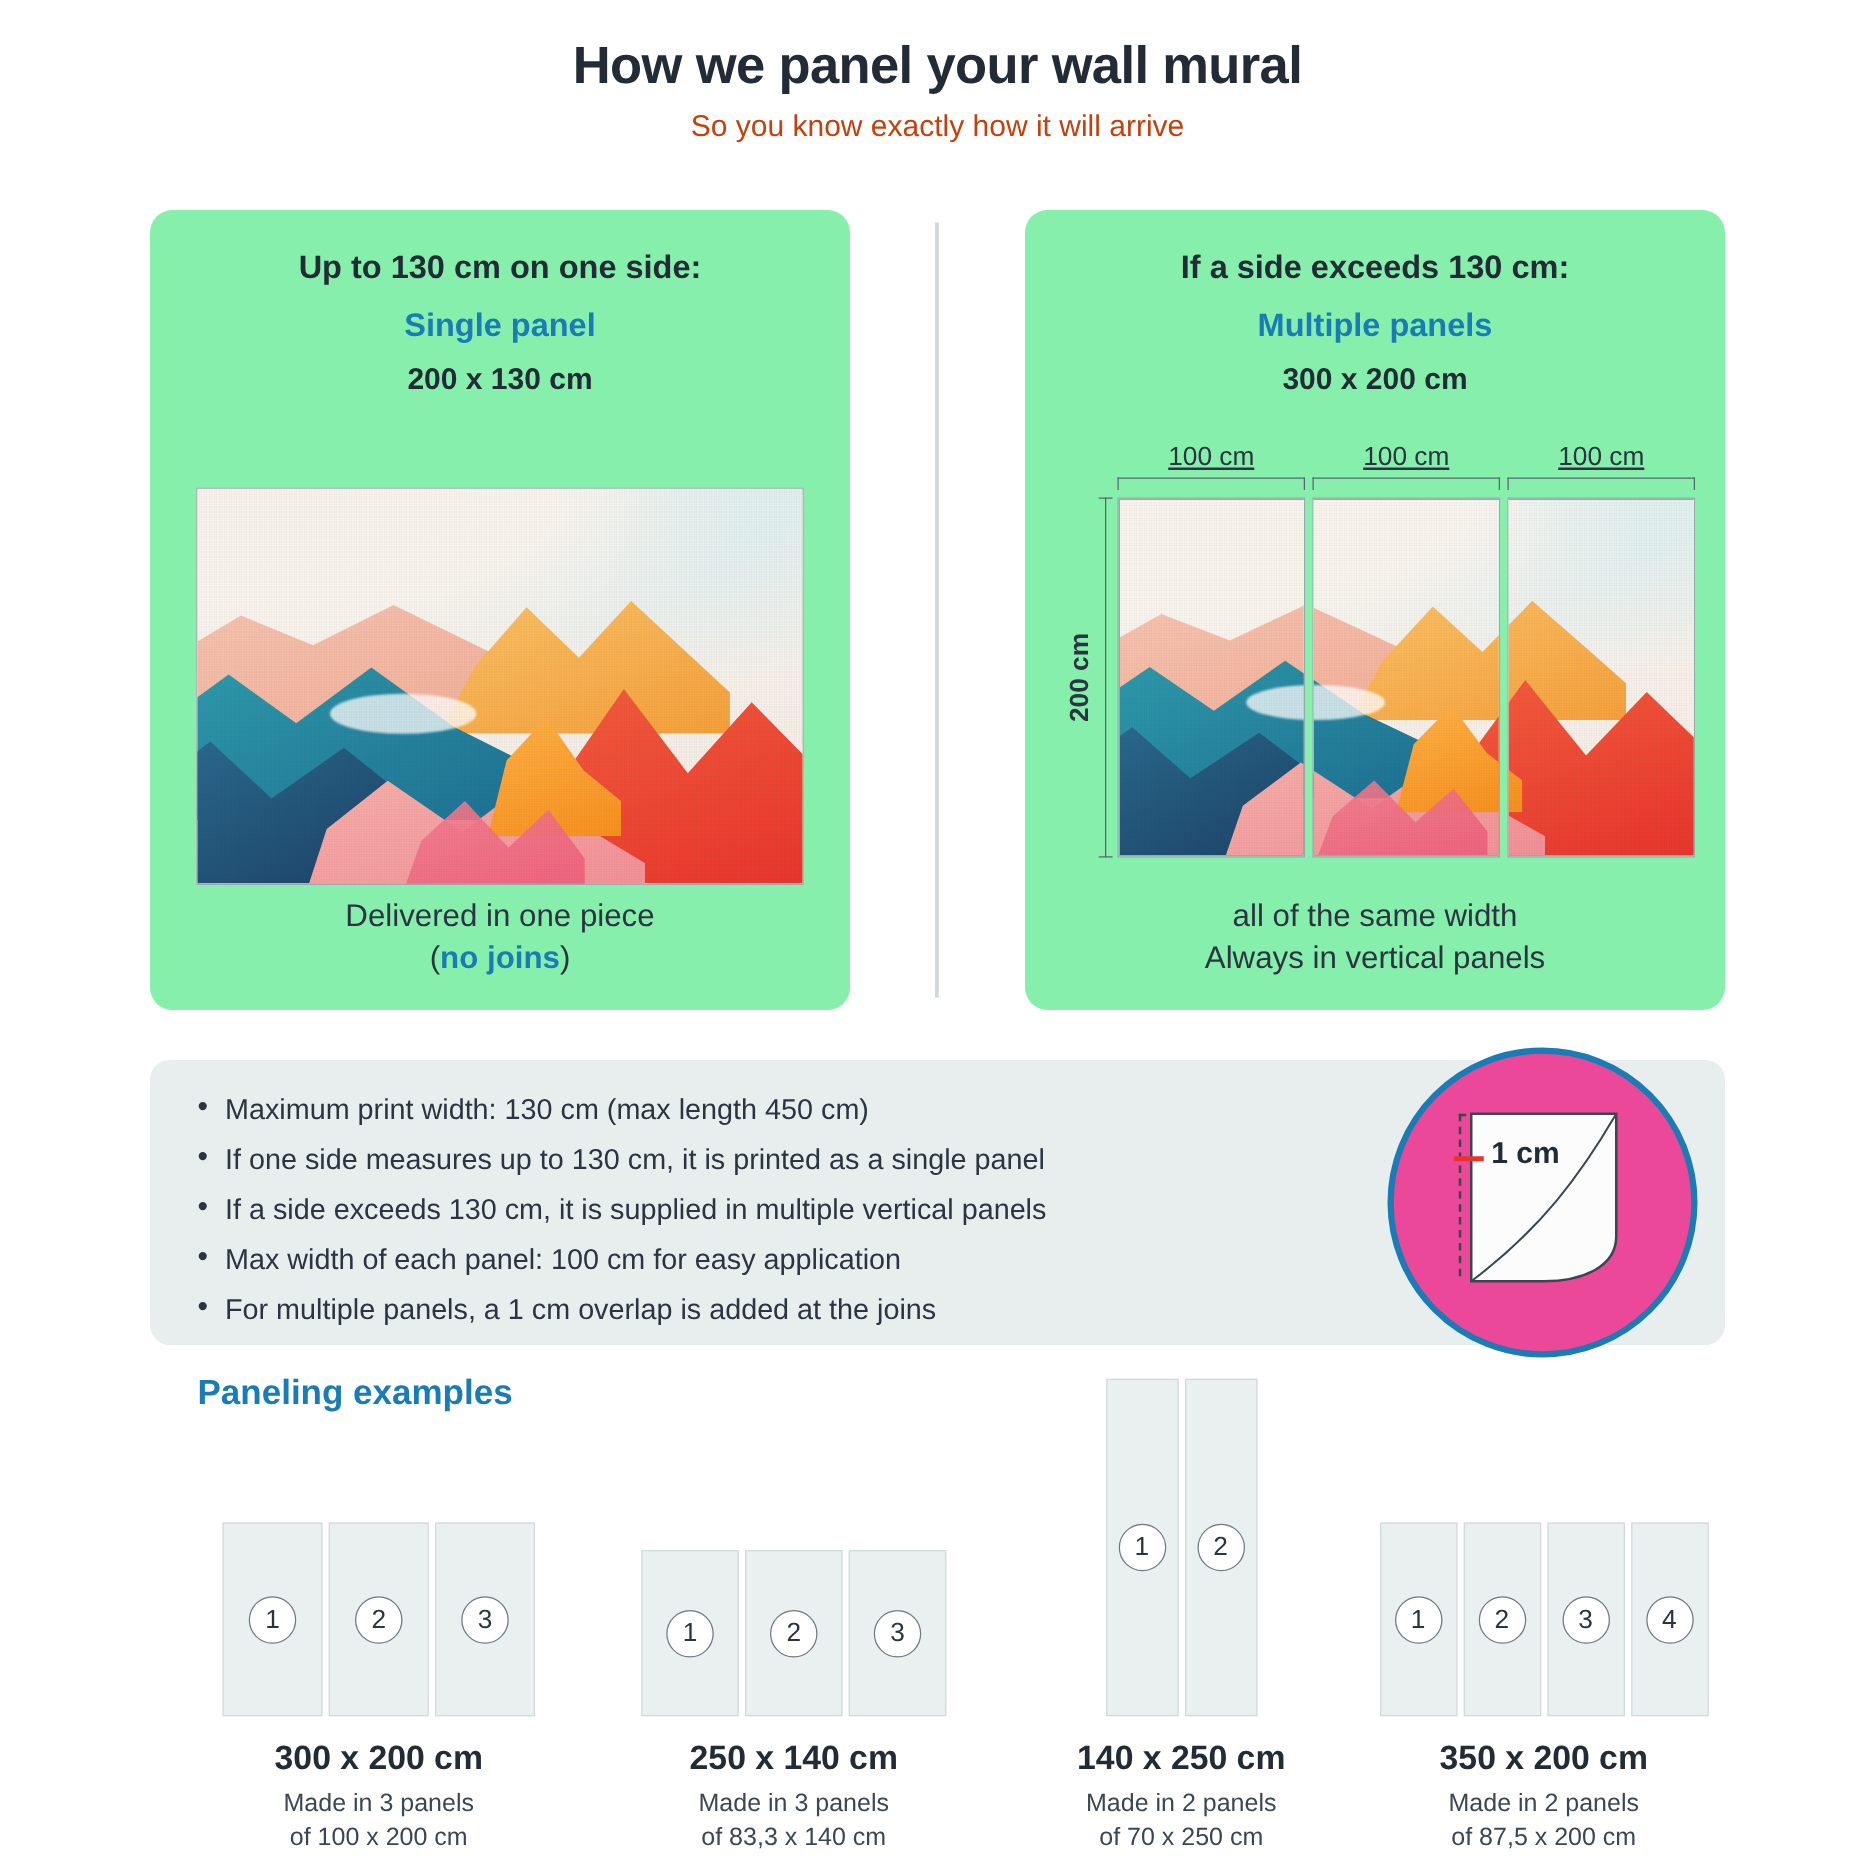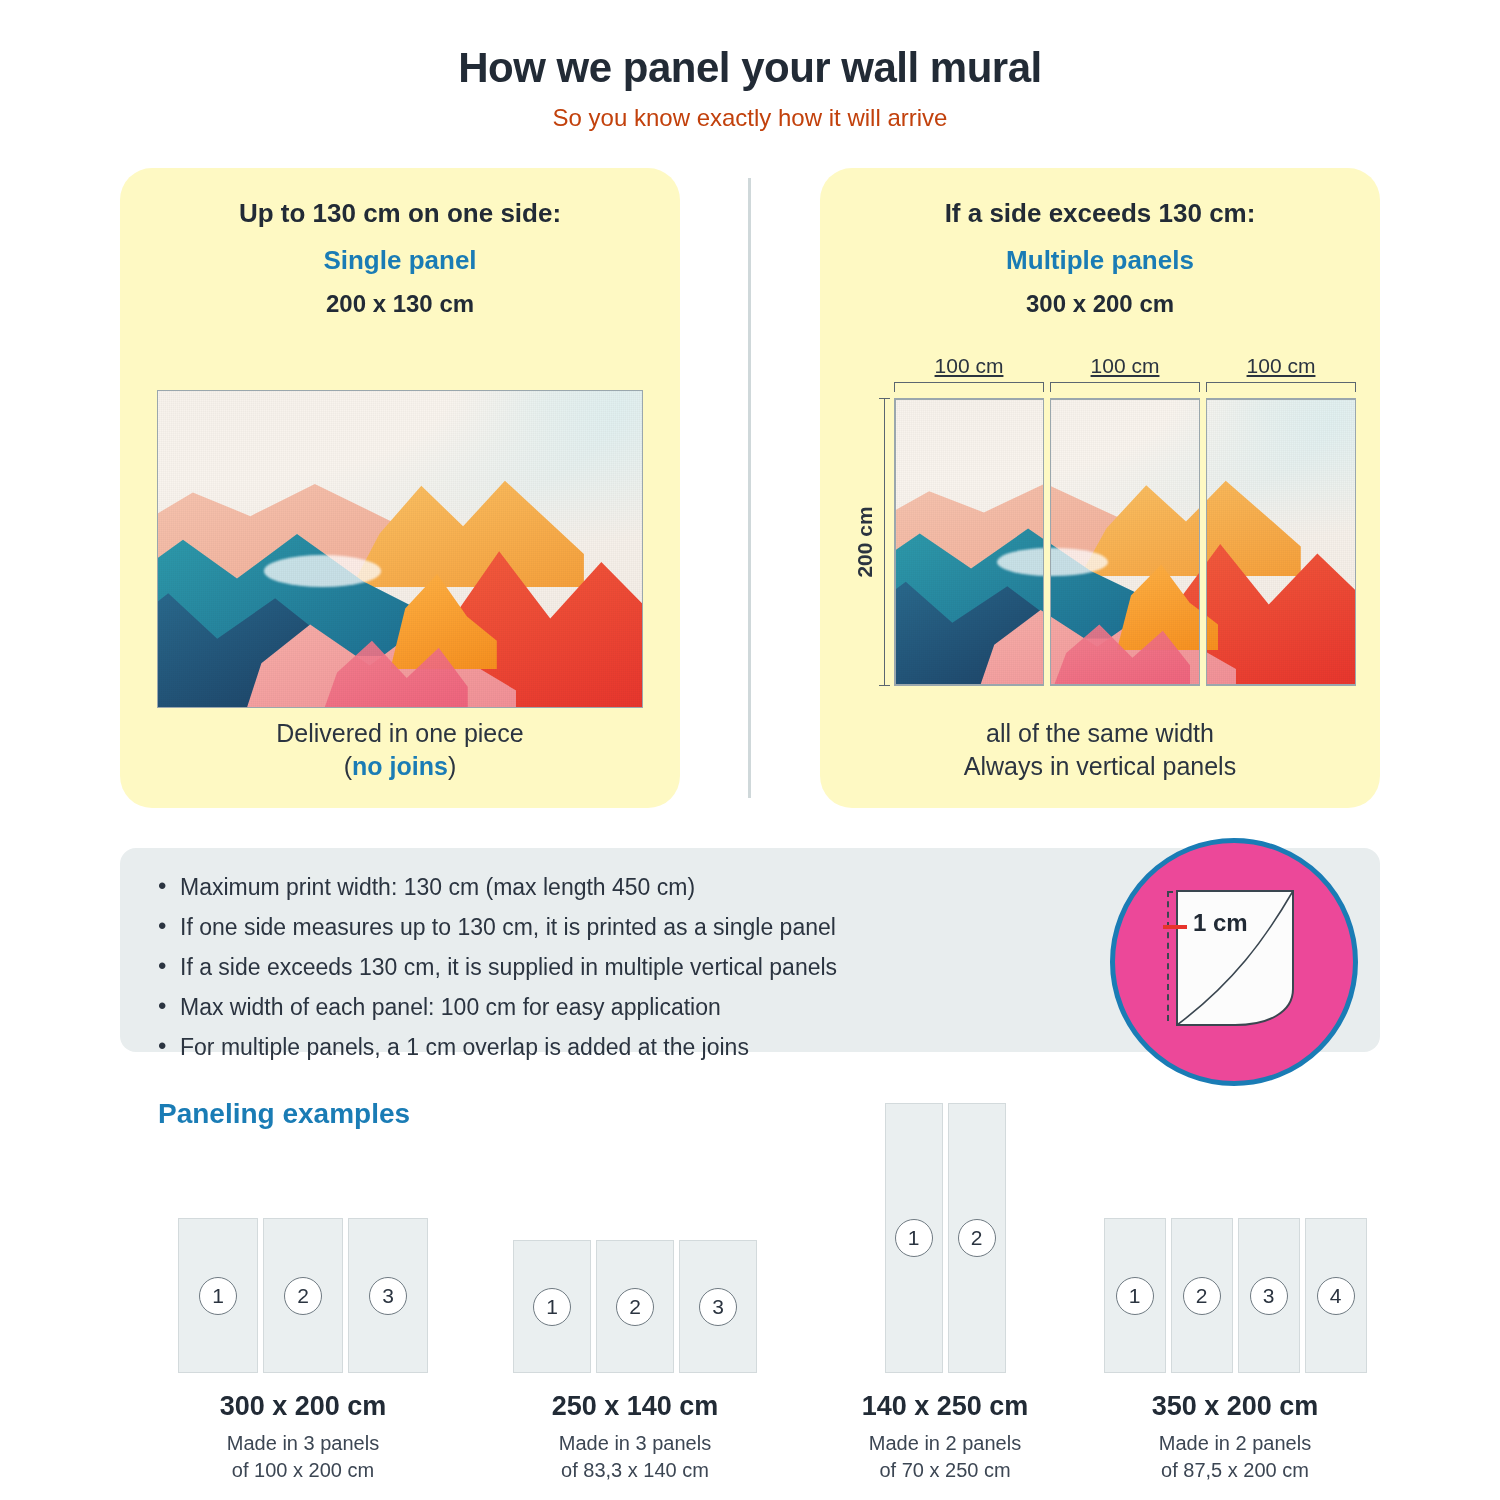--- a/index.html
+++ b/index.html
@@ -6,38 +6,38 @@
   html, body {
     width: 1500px; height: 1500px;
     background: #ffffff;
     font-family: "Liberation Sans", sans-serif;
     color: #2b3440;
     overflow: hidden;
   }
   .page { position: relative; width: 1500px; height: 1500px; }
 
   
-  .header { padding-top: 44px; text-align: center; }
+  .header { padding-top: 28px; text-align: center; }
   .title {
     font-size: 42px; font-weight: bold; color: #222b36;
     letter-spacing: -0.5px;
   }
   .subtitle {
     font-size: 24px; color: #c2410c; margin-top: 12px;
   }
 
   
   .cards {
     position: absolute; top: 168px; left: 120px;
     width: 1260px; height: 640px;
     display: flex; justify-content: space-between;
   }
   .card {
     width: 560px; height: 640px;
-    background: #fef9c3; border-radius: 32px;
+    background: #86efac; border-radius: 18px;
     padding: 30px 24px 0 24px;
     text-align: center;
     position: relative;
   }
   .divider {
     position: absolute; left: 628px; top: 10px;
     width: 3px; height: 620px; background: #cfd8da;
   }
   .card-kicker {
     font-size: 26px; font-weight: bold; color: #222b36;
@@ -182,21 +182,21 @@
   .panel .art {
     position: absolute; top: 0; height: 100%; width: 462px;
   }
   .panel:nth-child(1) .art { left: 0; }
   .panel:nth-child(2) .art { left: -156px; }
   .panel:nth-child(3) .art { left: -312px; }
 
   
   .info {
     position: absolute; left: 120px; top: 848px;
-    width: 1260px; height: 204px;
+    width: 1260px; height: 228px;
     background: #e8edee; border-radius: 16px;
     padding: 28px 34px;
   }
   .info ul { list-style: none; }
   .info li {
     font-size: 23px; color: #2b3440; line-height: 1.0;
     margin-bottom: 17px; padding-left: 26px; position: relative;
   }
   .info li::before {
     content: "•"; position: absolute; left: 4px; top: -2px; font-size: 24px; color: #2b3440;

